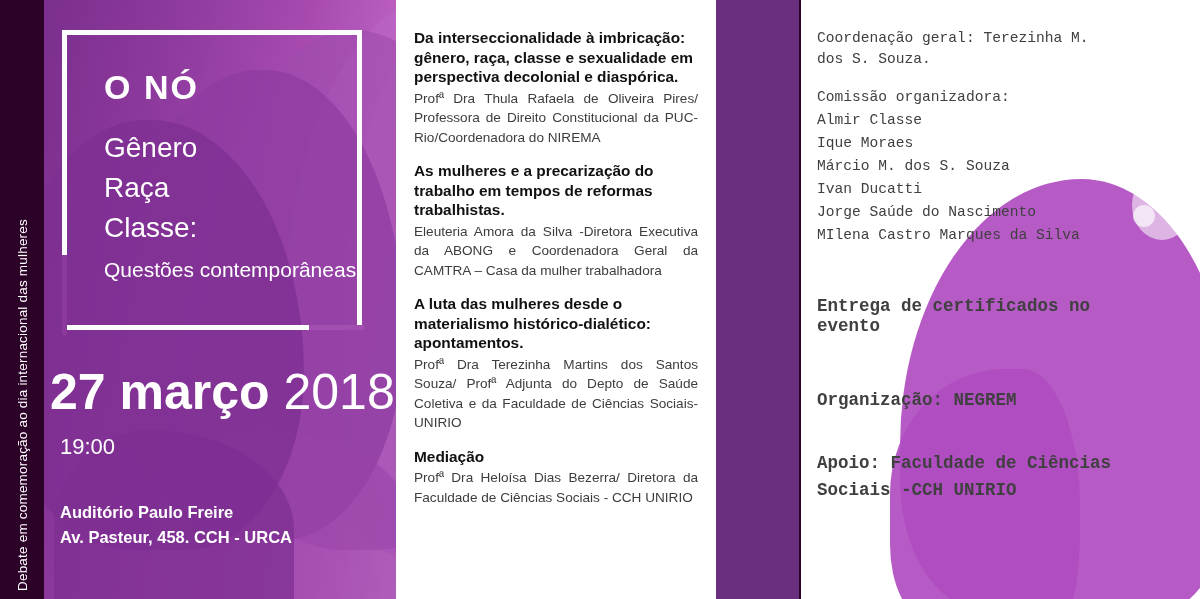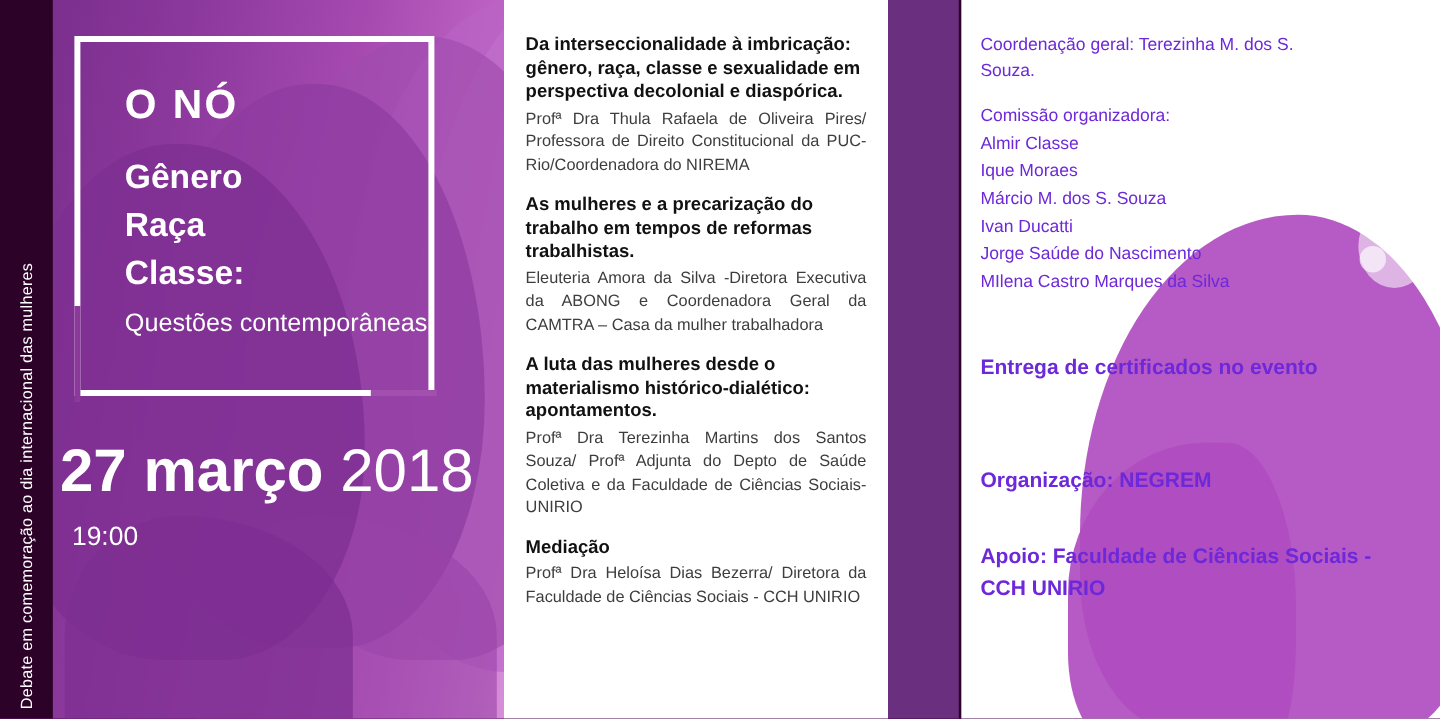--- a/index.html
+++ b/index.html
@@ -91,21 +91,21 @@
     width: 376px; height: 599px;
     z-index: 5;
     color: #ffffff;
   }
   .t-ono {
     position: absolute; left: 60px; top: 68px;
     font-size: 34px; font-weight: bold; letter-spacing: 2px;
   }
   .t-list {
     position: absolute; left: 60px; top: 128px;
-    font-size: 28px; font-weight: bold; line-height: 40px;
+    font-size: 28px; font-weight: normal; line-height: 40px;
   }
   .t-sub {
     position: absolute; left: 60px; top: 258px;
     font-size: 21px; font-weight: normal;
   }
   .t-date {
     position: absolute; left: 6px; top: 363px;
     font-size: 50px; font-weight: bold;
     white-space: nowrap;
   }
@@ -115,21 +115,21 @@
     font-size: 22px; font-weight: normal;
   }
   .t-place {
     position: absolute; left: 16px; top: 500px;
     font-size: 16.5px; font-weight: bold; line-height: 25px;
   }
 
   
   .mid {
     position: absolute;
-    left: 420px; top: 0;
+    left: 396px; top: 0;
     width: 320px; height: 599px;
     background: #ffffff;
     z-index: 3;
     padding: 28px 18px 0 18px;
     box-sizing: border-box;
     color: #1a1a1a;
   }
   .blk { margin-bottom: 14px; }
   .blk h3 {
     margin: 0 0 2px 0;
@@ -193,21 +193,22 @@
     background: #ffffff;
     border-radius: 50%;
     opacity: .65;
   }
   .right-content {
     position: absolute;
     left: 0; top: 0;
     width: 333px; height: 599px;
     padding: 28px 16px 0 16px;
     box-sizing: border-box;
-    color: #6d28d9;
+    color: #404040;
+    font-family: Liberation Mono, monospace;
   }
   .r-coord { font-size: 14.6px; line-height: 21px; margin: 0 0 16px 0; }
   .r-comlabel { font-size: 14.6px; line-height: 23px; margin: 0; }
   .r-names { list-style: none; margin: 0; padding: 0; }
   .r-names li { font-size: 14.6px; line-height: 23px; }
   .r-cert {
     position: absolute; left: 16px; top: 296px;
     font-size: 17.5px; font-weight: bold;
   }
   .r-org {
@@ -252,20 +253,24 @@
       <div>Gênero</div>
       <div>Raça</div>
       <div>Classe:</div>
     </div>
     <div class="t-sub">Questões contemporâneas</div>
 
     <div class="t-date">
       <span>27 março </span><span class="year">2018</span>
     </div>
     <div class="t-time">19:00</div>
+    <div class="t-place">
+      <div>Auditório Paulo Freire</div>
+      <div>Av. Pasteur, 458. CCH - URCA</div>
+    </div>
   </div>
 
   <div class="mid">
     <div class="blk">
       <h3>Da interseccionalidade à imbricação: gênero, raça, classe e sexualidade em perspectiva decolonial e diaspórica.</h3>
       <p>Profª Dra Thula Rafaela de Oliveira Pires/ Professora de Direito Constitucional da PUC-Rio/Coordenadora do NIREMA</p>
     </div>
     <div class="blk">
       <h3>As mulheres e a precarização do trabalho em tempos de reformas trabalhistas.</h3>
       <p>Eleuteria Amora  da Silva -Diretora Executiva da ABONG e Coordenadora Geral da CAMTRA – Casa da mulher trabalhadora</p>

